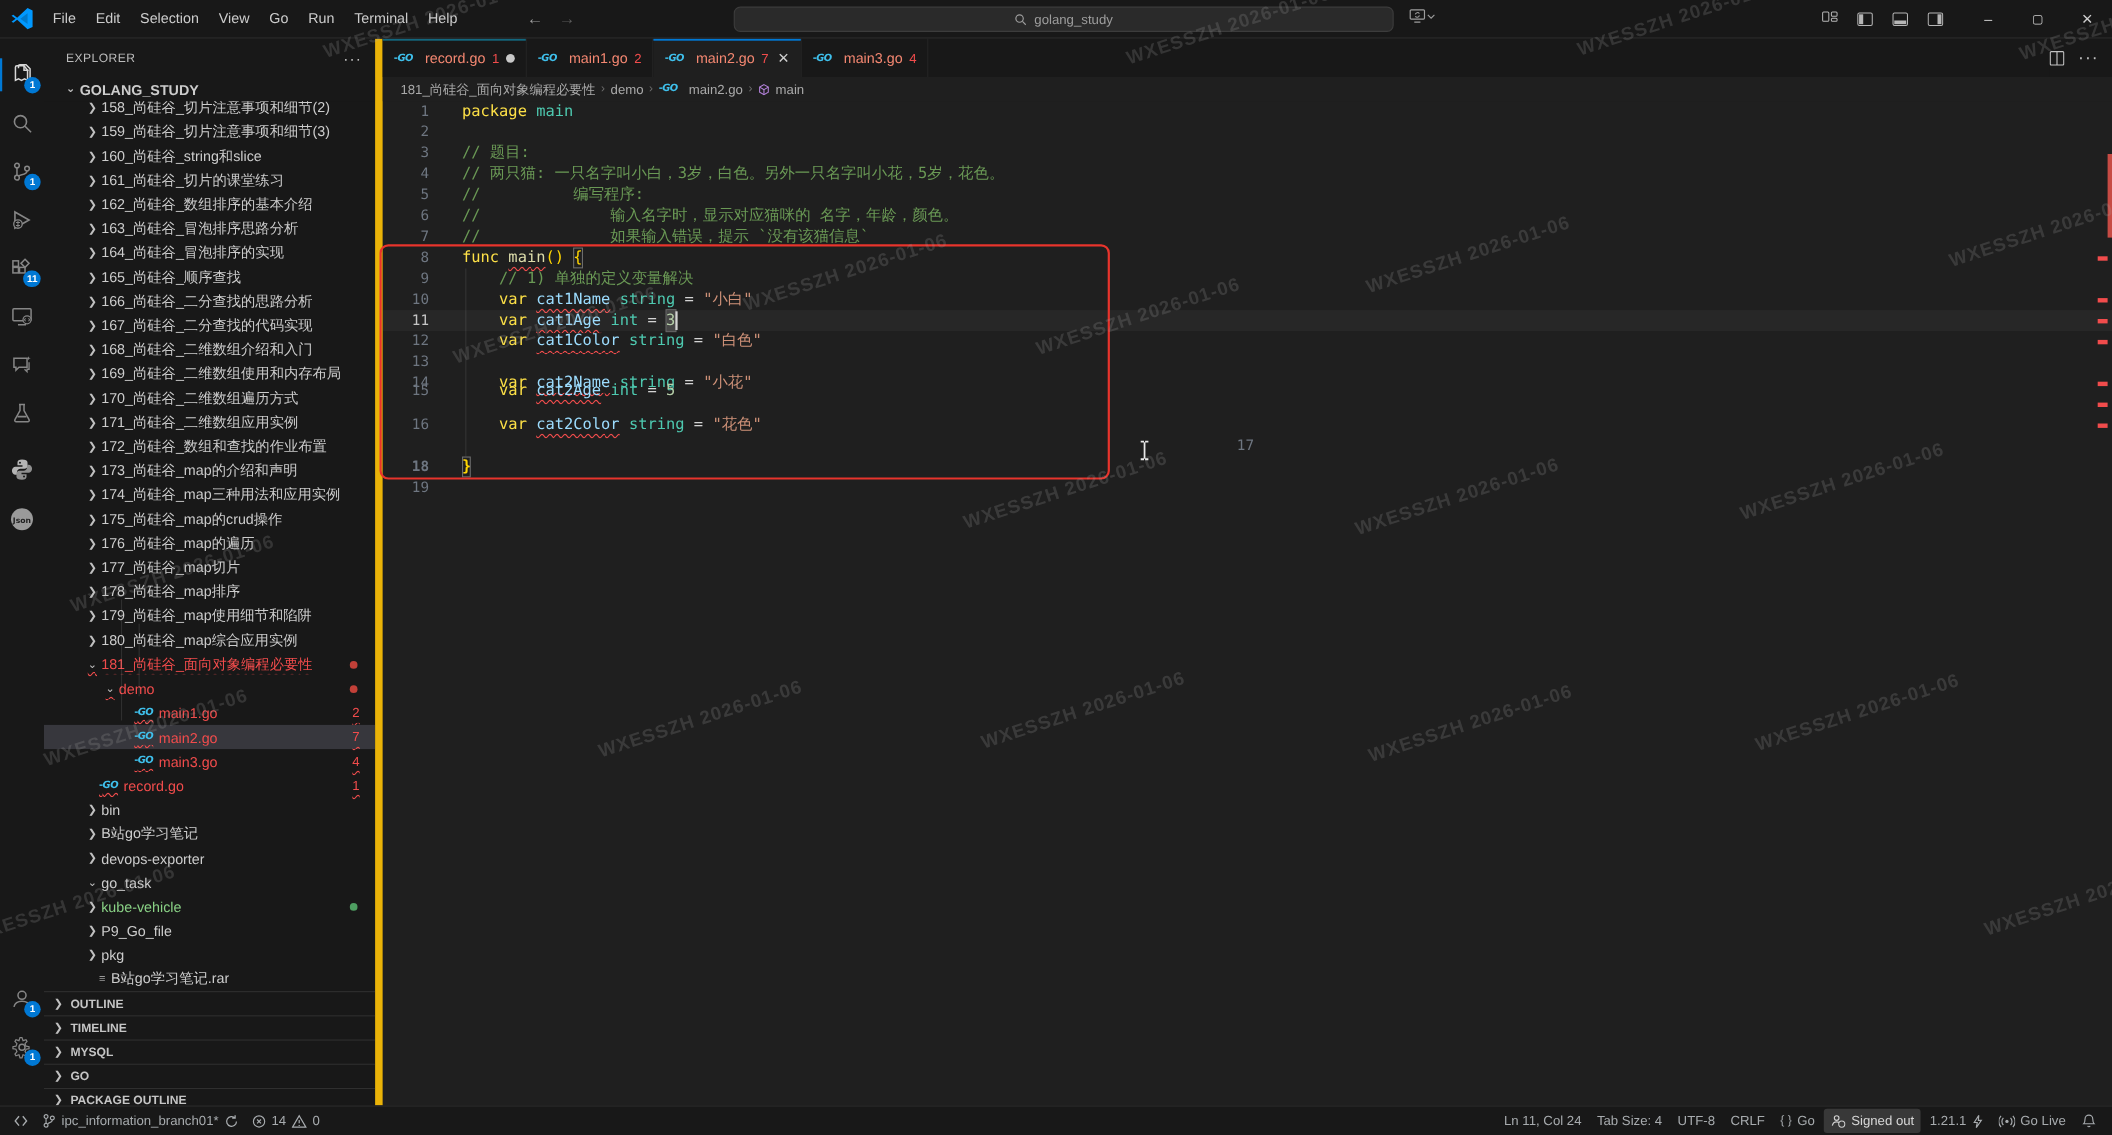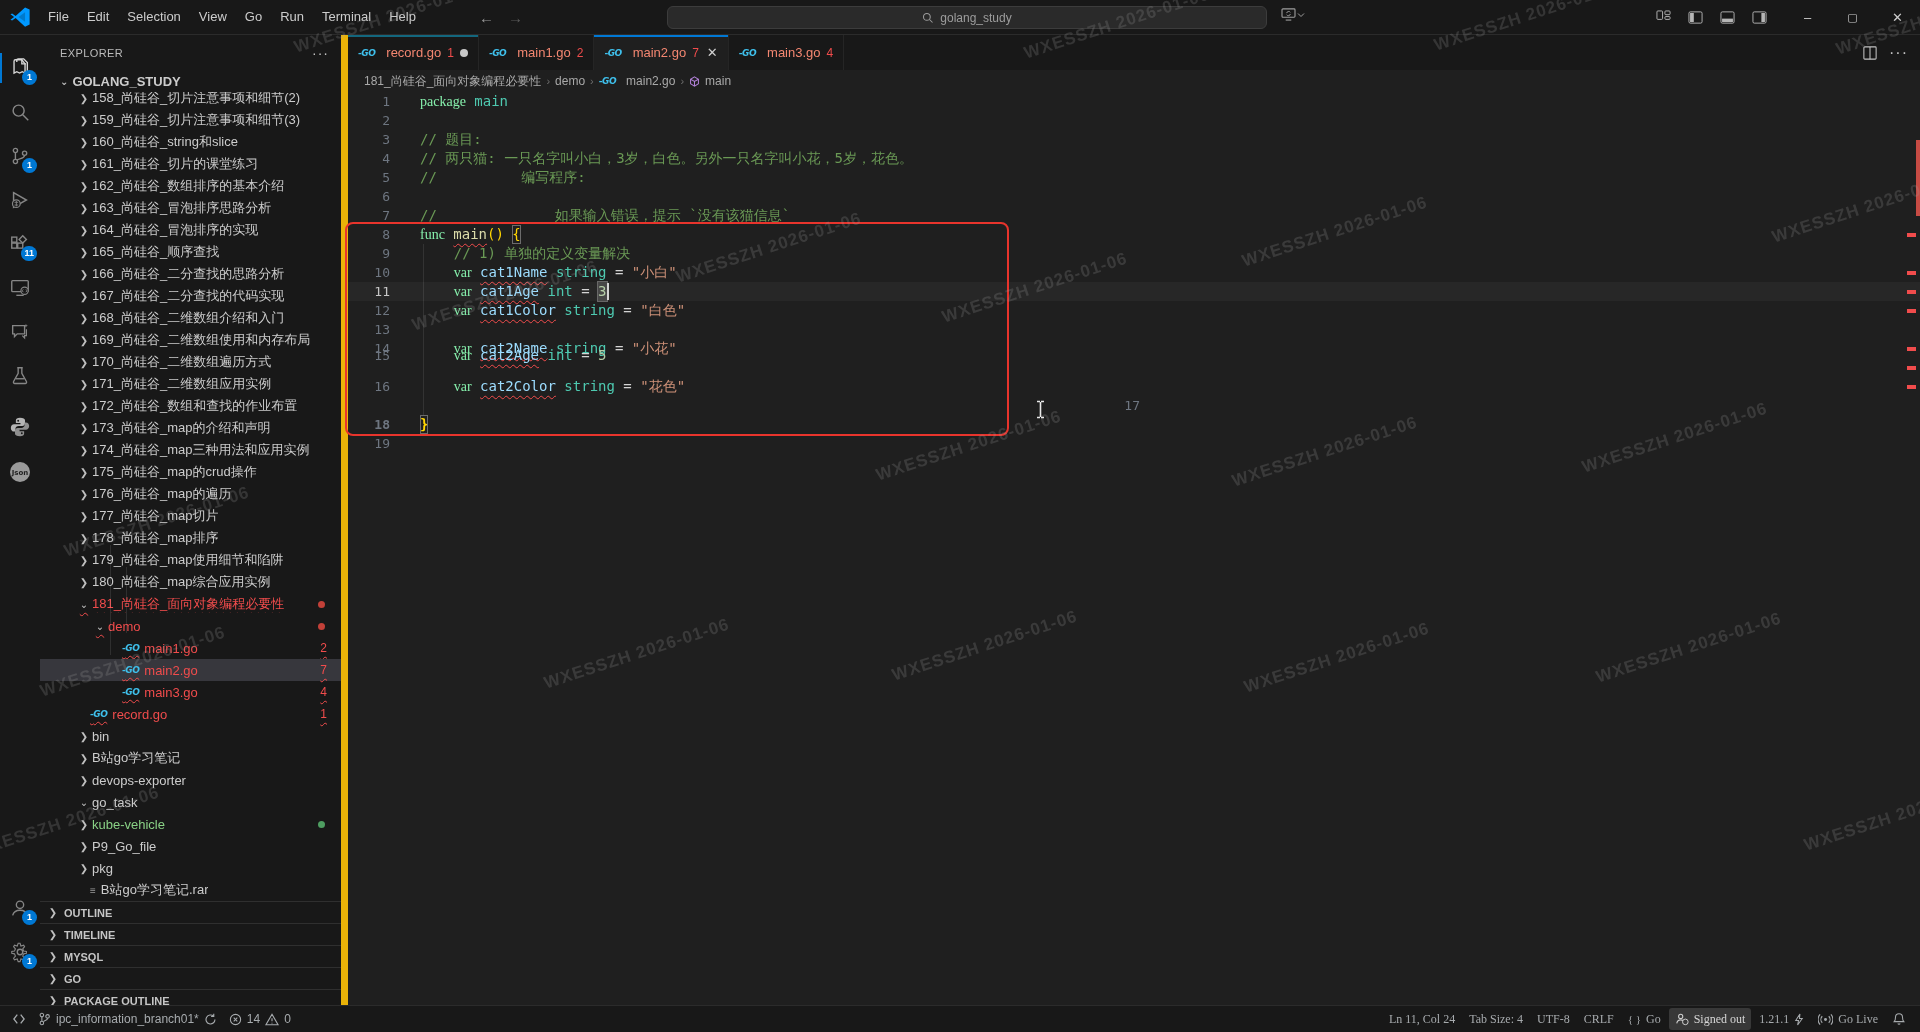--- a/index.html
+++ b/index.html
@@ -75,39 +75,39 @@
   .breadcrumb { position:absolute; top:35px; left:0; right:0; height:22px; display:flex; align-items:center;
     padding-left:16px; font-size:12px; color:#a9a9a9; gap:5px; background:#1f1f1f; }
   .breadcrumb .sep { color:#6e6e6e; font-size:11px; }
   .bc-sym { color:#b180d7; font-size:11px; }
 
   .code-area { position:absolute; top:57px; left:0; right:0; bottom:0; font-family:"DejaVu Sans Mono",monospace; font-size:14px; }
   .cline { position:absolute; left:0; right:0; height:19px; line-height:19px; white-space:pre; display:flex; }
   .cline .gut { width:72px; flex:0 0 auto; text-align:right; padding-right:30px; color:#6e7681; font-size:13px; }
   .cline.cur { background:rgba(255,255,255,.04); }
   .cline.cur .gut { color:#c6c6c6; }
-  .kw { color:#86efac;font-family:Liberation Serif, serif; } .type { color:#4ec9b0; } .fn { color:#dcdcaa; } .vr { color:#9cdcfe; }
+  .kw { color:#fde047; } .type { color:#4ec9b0; } .fn { color:#dcdcaa; } .vr { color:#9cdcfe; }
   .str { color:#ce9178; } .num { color:#b5cea8; } .cmt { color:#6a9955; } .op,.pl { color:#d4d4d4; }
   .brkt { color:#ffd602; }
   .err { text-decoration:underline; text-decoration-style:wavy; text-decoration-color:#f14c4c;
     text-decoration-thickness:1px; text-underline-offset:4px; }
   .box { outline:1px solid #6c6c6c; outline-offset:-1px; }
   .selbox { background:rgba(120,120,120,.40); outline:1px solid rgba(160,160,160,.55); }
   .caret { display:inline-block; width:2px; height:17px; background:#d4d4d4; margin-top:1px; }
   .indent-guide { position:absolute; width:1px; background:rgba(255,255,255,.09); }
   .anno-box { position:absolute; border:2.5px solid #e8342c; border-radius:8px; z-index:6; pointer-events:none; }
   .ovr-mark { position:absolute; right:4px; width:9px; height:4px; background:#f14c4c; }
   .ovr-strip { position:absolute; right:0; width:4px; background:rgba(229,83,75,.85); }
 
   
   .statusbar { position:absolute; left:0; right:0; bottom:0; height:27px; background:#181818; border-top:1px solid #2b2b2b;
     display:flex; align-items:center; font-size:12px; color:#a7abae; z-index:20;margin-top:48px; }
   .sb-item { display:flex; align-items:center; gap:5px; padding:0 6px; height:22px; }
   .sb-left { display:flex; align-items:center; margin-left:6px; }
-  .sb-right { display:flex; align-items:center; margin-left:auto; margin-right:8px; gap:2px;font-family:Liberation Serif, serif; }
+  .sb-right { display:flex; align-items:center; margin-left:auto; margin-right:8px; gap:2px; }
   .chip { background:#383838; border-radius:3px; }
 
   
   .wm-layer { position:absolute; inset:0; pointer-events:none; z-index:40; overflow:hidden; }
   .wm { position:absolute; color:rgba(170,170,170,.20); font-size:17px; font-weight:600; white-space:nowrap;
     transform:rotate(-18deg); letter-spacing:1px; }
   .mouse-ibeam { position:absolute; z-index:45; pointer-events:none; }
   svg { display:block; }
 </style>
 </head>
@@ -523,21 +523,21 @@
         <span>main</span>
       </div>
     <div class="code-area" id="codeArea">
       <div class="indent-guide" style="left: 75px; top: 152px; height: 171px;" id="indentGuide"></div>
       <div id="codeLines">
           <div class="cline" style="top: 0px;"><span class="gut">1</span><span class="kw">package</span><span class="pl"> </span><span class="type">main</span></div>
           <div class="cline" style="top: 19px;"><span class="gut">2</span></div>
           <div class="cline" style="top: 38px;"><span class="gut">3</span><span class="cmt">// 题目:</span></div>
           <div class="cline" style="top: 57px;"><span class="gut">4</span><span class="cmt">// 两只猫: 一只名字叫小白，3岁，白色。另外一只名字叫小花，5岁，花色。</span></div>
           <div class="cline" style="top: 76px;"><span class="gut">5</span><span class="cmt">//          编写程序:</span></div>
-          <div class="cline" style="top: 95px;"><span class="gut">6</span></div>
+          <div class="cline" style="top: 95px;"><span class="gut">6</span><span class="cmt">//              输入名字时，显示对应猫咪的 名字，年龄，颜色。</span></div>
           <div class="cline" style="top: 114px;"><span class="gut">7</span><span class="cmt">//              如果输入错误，提示 `没有该猫信息`</span></div>
           <div class="cline" style="top: 133px;"><span class="gut">8</span><span class="kw">func</span><span class="pl"> </span><span class="fn err">main</span><span class="brkt">()</span><span class="pl"> </span><span class="brkt box">{</span></div>
           <div class="cline" style="top: 152px;"><span class="gut">9</span><span class="pl">    </span><span class="cmt">// 1) 单独的定义变量解决</span></div>
           <div class="cline" style="top: 171px;"><span class="gut">10</span><span class="pl">    </span><span class="kw">var</span><span class="pl"> </span><span class="vr err">cat1Name</span><span class="pl"> </span><span class="type">string</span><span class="pl"> </span><span class="op">=</span><span class="pl"> </span><span class="str">"小白"</span></div>
           <div class="cline cur" style="top: 190px;"><span class="gut">11</span><span class="pl">    </span><span class="kw">var</span><span class="pl"> </span><span class="vr err">cat1Age</span><span class="pl"> </span><span class="type">int</span><span class="pl"> </span><span class="op">=</span><span class="pl"> </span><span class="num selbox">3</span><span class="caret"></span></div>
           <div class="cline" style="top: 209px;"><span class="gut">12</span><span class="pl">    </span><span class="kw">var</span><span class="pl"> </span><span class="vr err">cat1Color</span><span class="pl"> </span><span class="type">string</span><span class="pl"> </span><span class="op">=</span><span class="pl"> </span><span class="str">"白色"</span></div>
           <div class="cline" style="top: 228px;"><span class="gut">13</span></div>
           <div class="cline" style="top: 247px;"><span class="gut">14</span><span class="pl">    </span><span class="kw">var</span><span class="pl"> </span><span class="vr err">cat2Name</span><span class="pl"> </span><span class="type">string</span><span class="pl"> </span><span class="op">=</span><span class="pl"> </span><span class="str">"小花"</span></div>
           <div class="cline" style="top: 254px;"><span class="gut">15</span><span class="pl">    </span><span class="kw">var</span><span class="pl"> </span><span class="vr err">cat2Age</span><span class="pl"> </span><span class="type">int</span><span class="pl"> </span><span class="op">=</span><span class="pl"> </span><span class="num">5</span></div>
           <div class="cline" style="top: 285px;"><span class="gut">16</span><span class="pl">    </span><span class="kw">var</span><span class="pl"> </span><span class="vr err">cat2Color</span><span class="pl"> </span><span class="type">string</span><span class="pl"> </span><span class="op">=</span><span class="pl"> </span><span class="str">"花色"</span></div>

